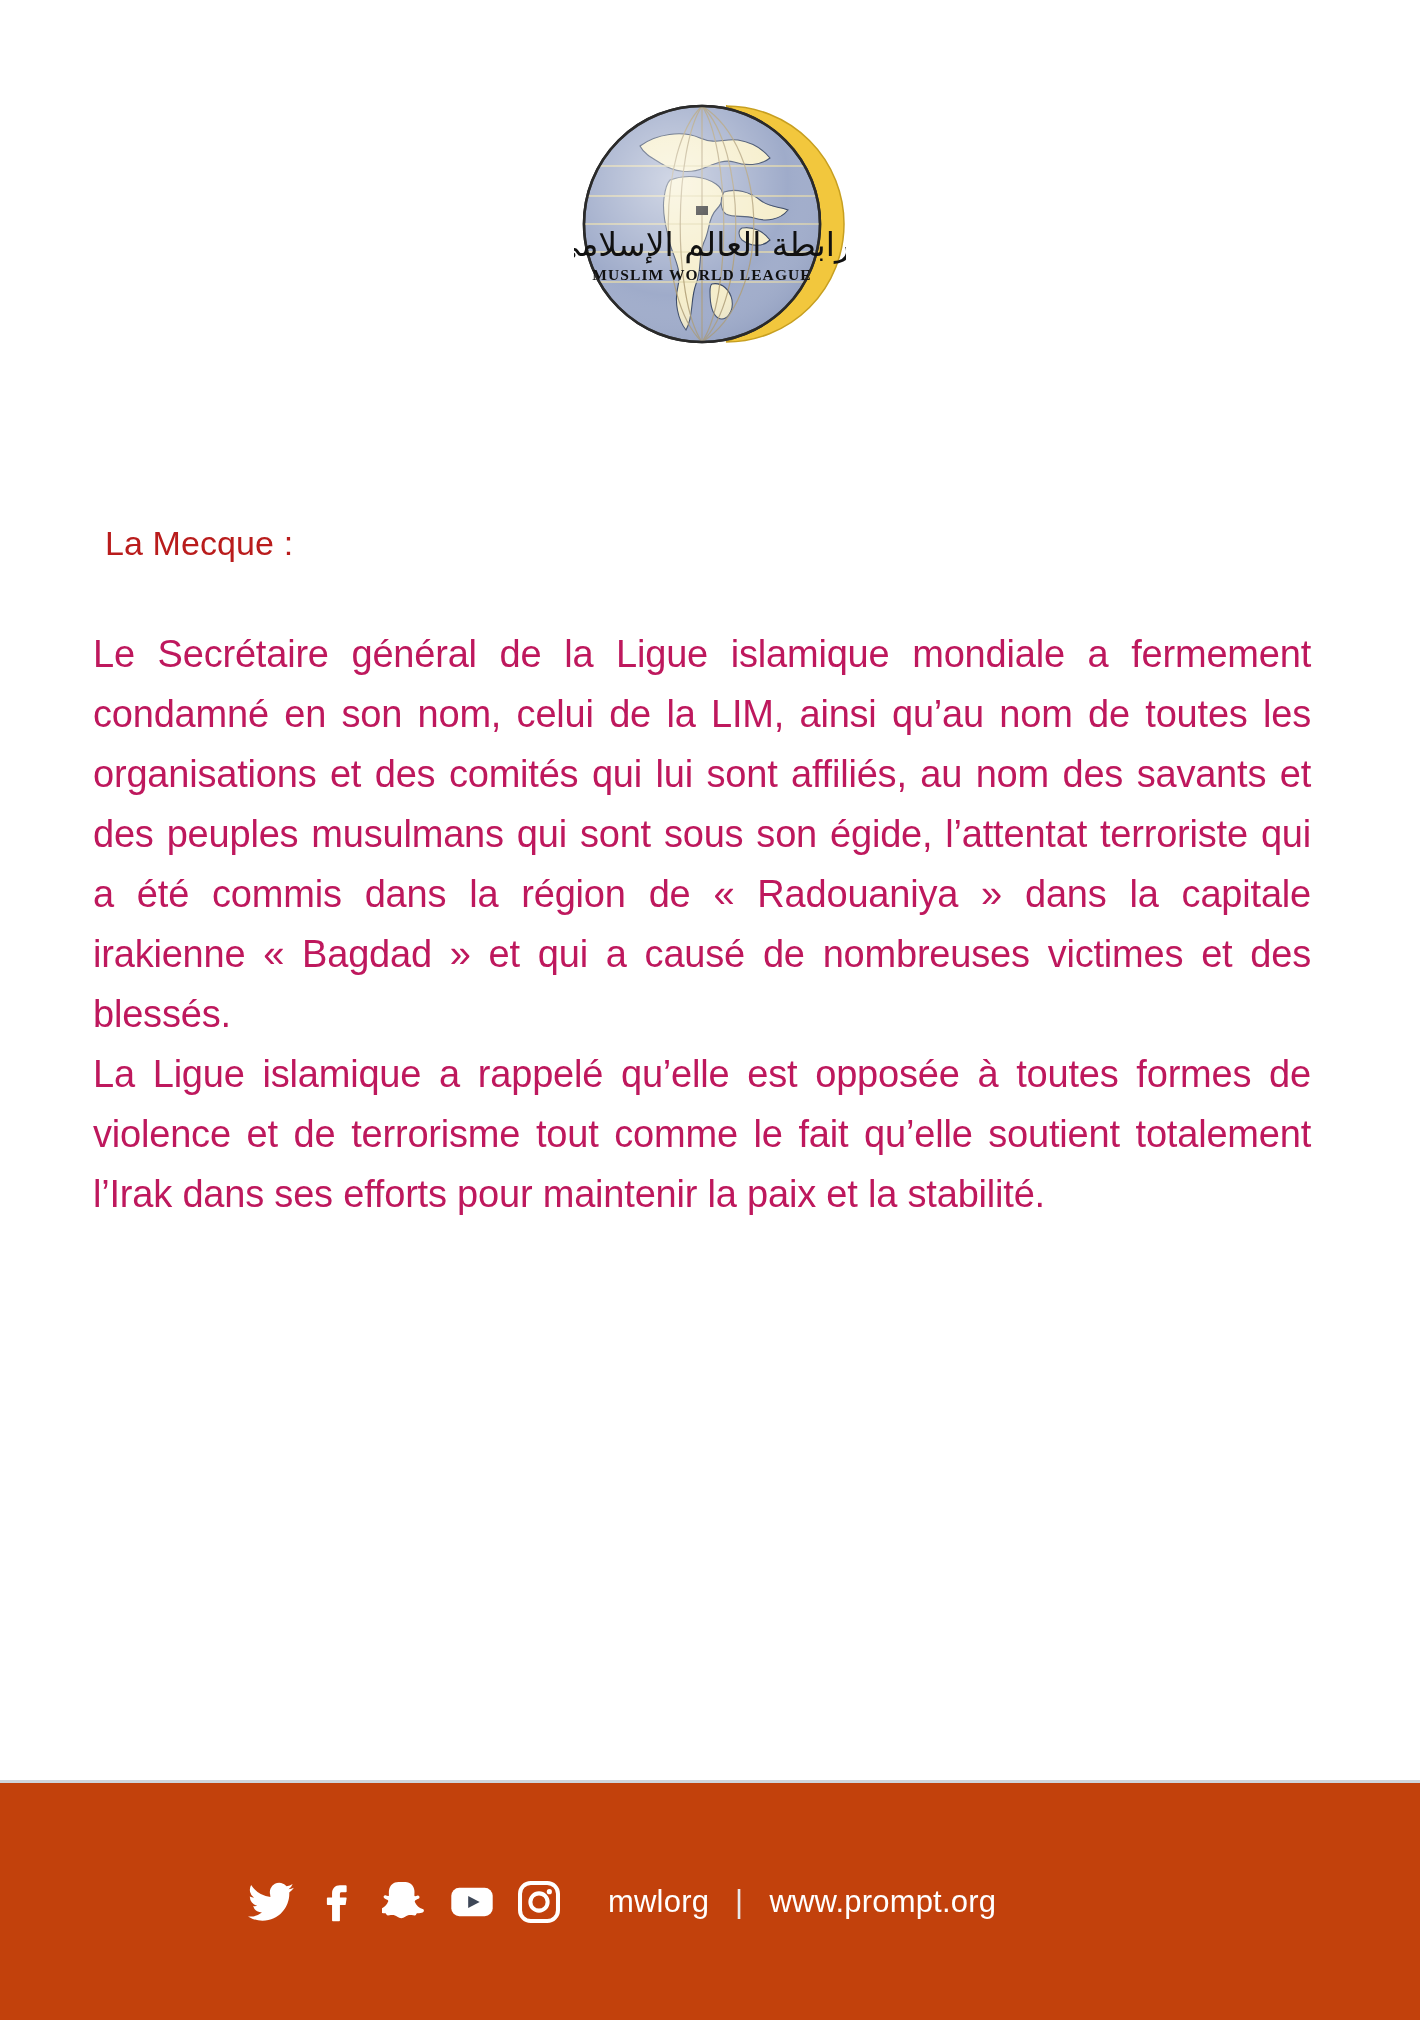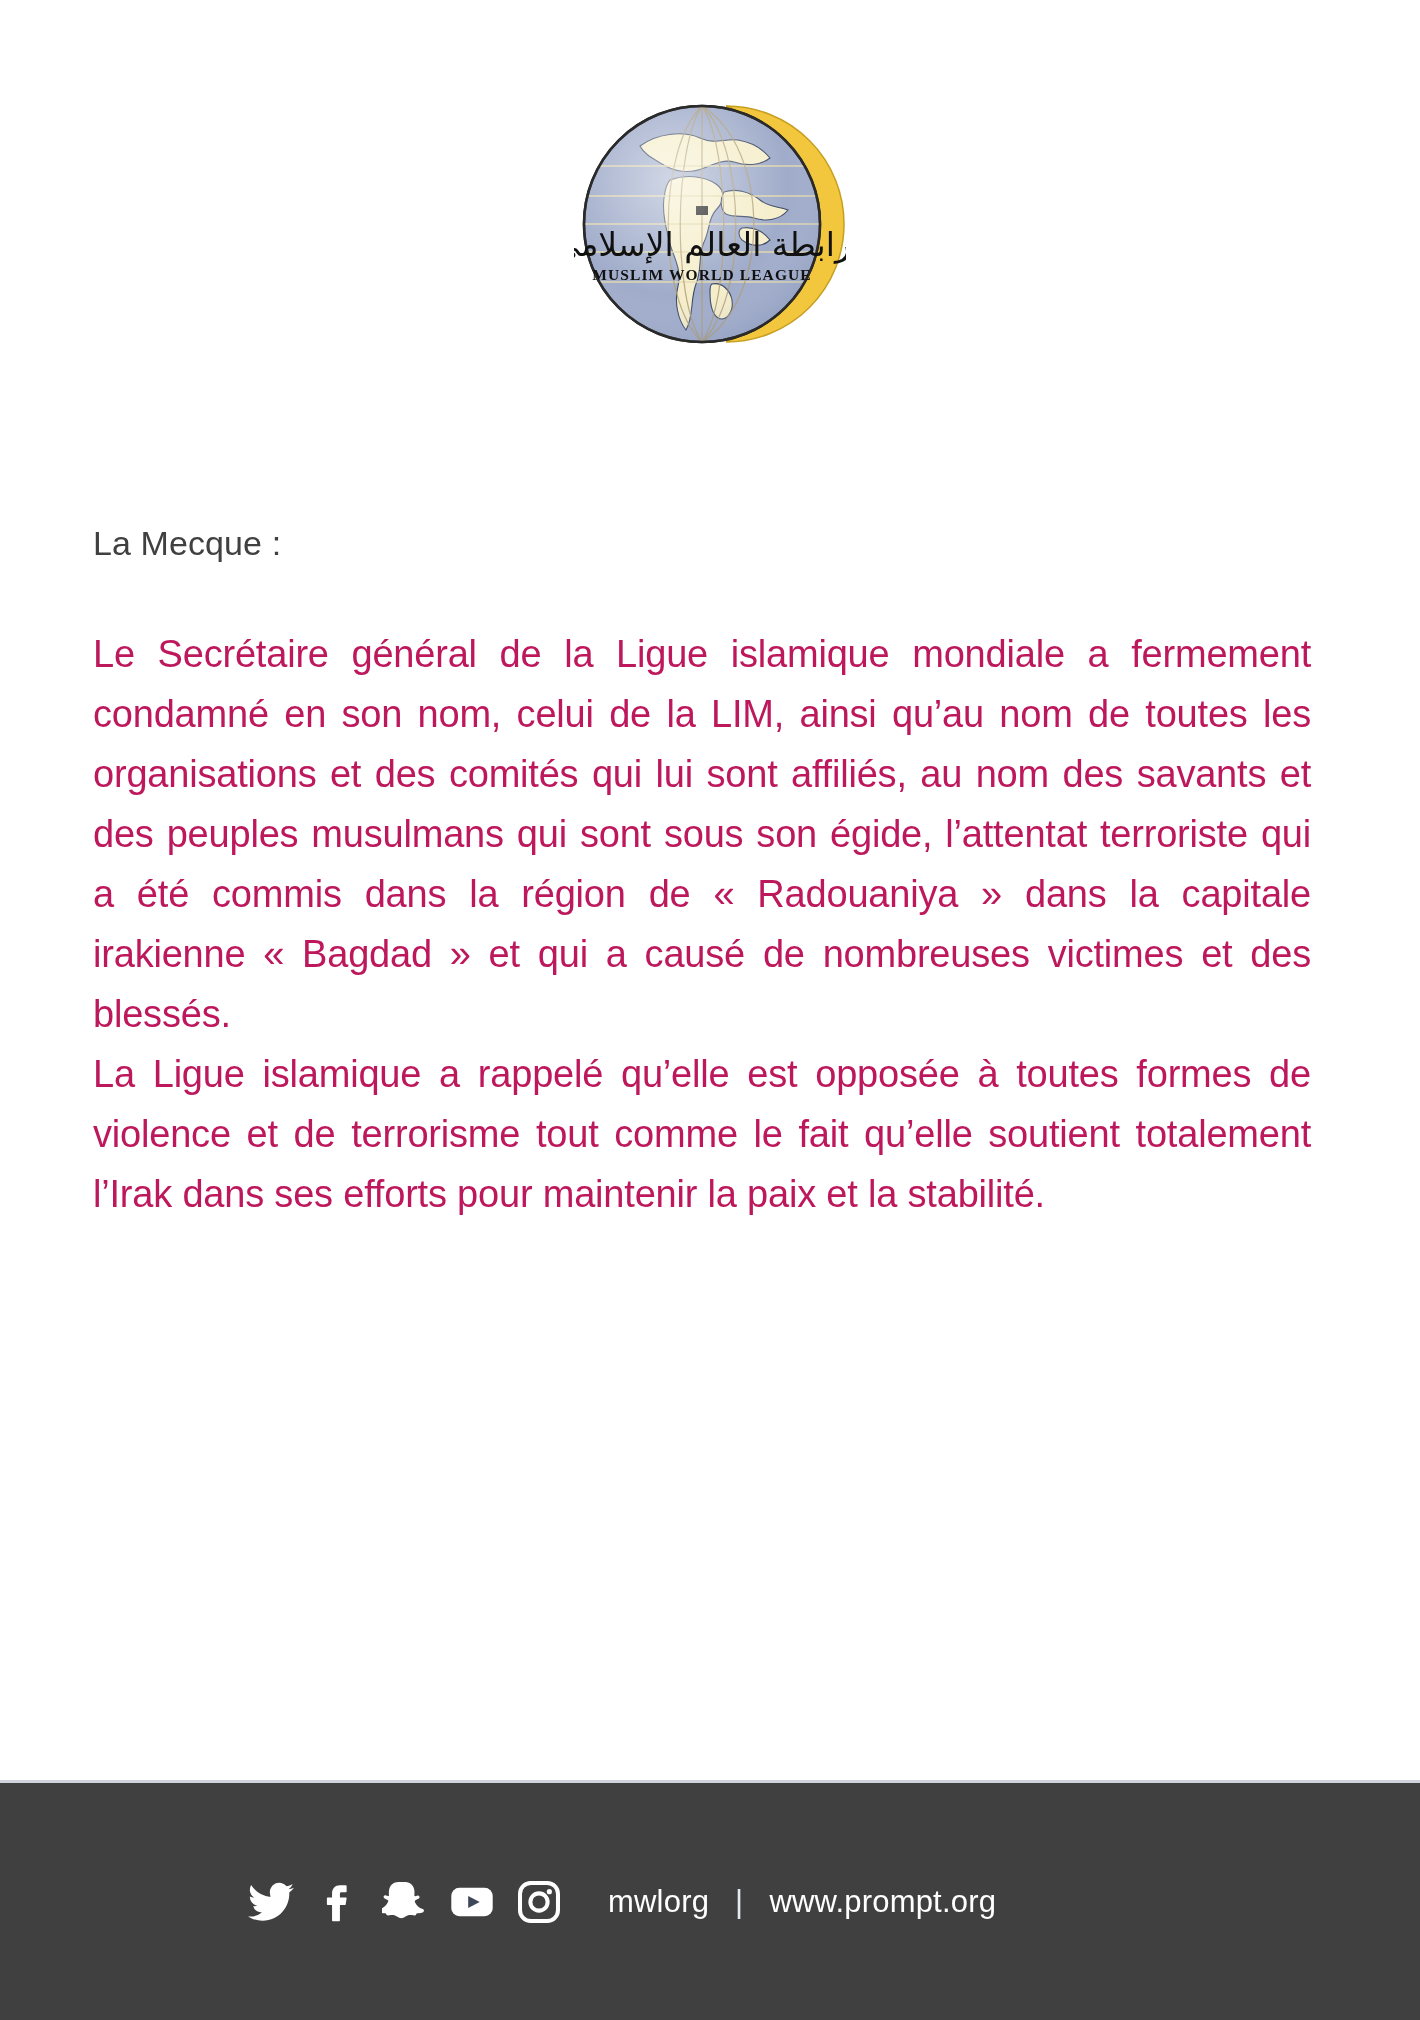--- a/index.html
+++ b/index.html
@@ -39,23 +39,23 @@
   .content {
     position: absolute;
     left: 93px;
     top: 525px;
     width: 1218px;
   }
   .city-heading {
     font-family: "Liberation Sans", sans-serif;
     font-size: 34px;
     font-weight: 400;
-    color: #404040;
+    color: #b91c1c;
     letter-spacing: 0.1px;
-    margin: 0 0 62px 0;
+    margin: 0 0 62px 12px;
     line-height: 1.1;
   }
   .para {
     font-family: "Liberation Sans Narrow", "Liberation Sans", sans-serif;
     font-stretch: condensed;
     font-size: 38px;
     line-height: 60px;
     color: #be185d;
     text-align: justify;
     text-justify: inter-word;
@@ -65,21 +65,21 @@
   .para + .para { margin-top: 0; }
   .para.last-line-flush { text-align-last: left; }
 
   
   .footer {
     position: absolute;
     left: 0;
     bottom: 0;
     width: 1420px;
     height: 240px;
-    background: #404040;
+    background: #c2410c;
     border-top: 3px solid #cfd4dc;
     display: flex;
     align-items: center;
   }
   .footer-inner {
     display: flex;
     align-items: center;
     margin-left: 248px;
     gap: 0;
   }

